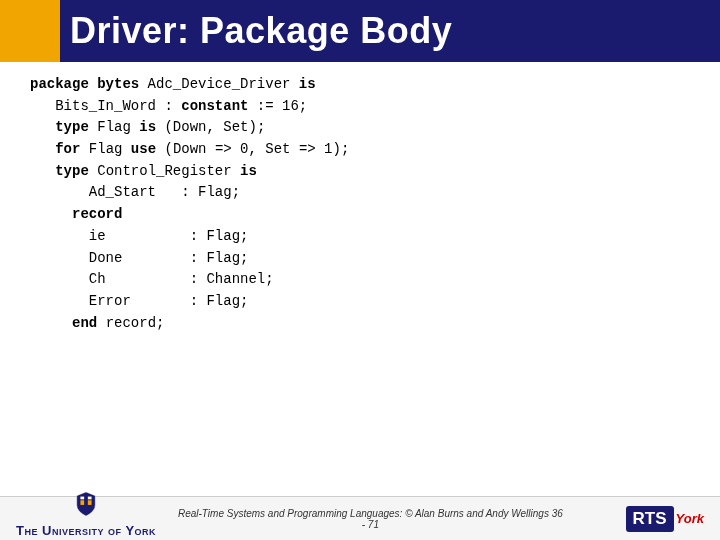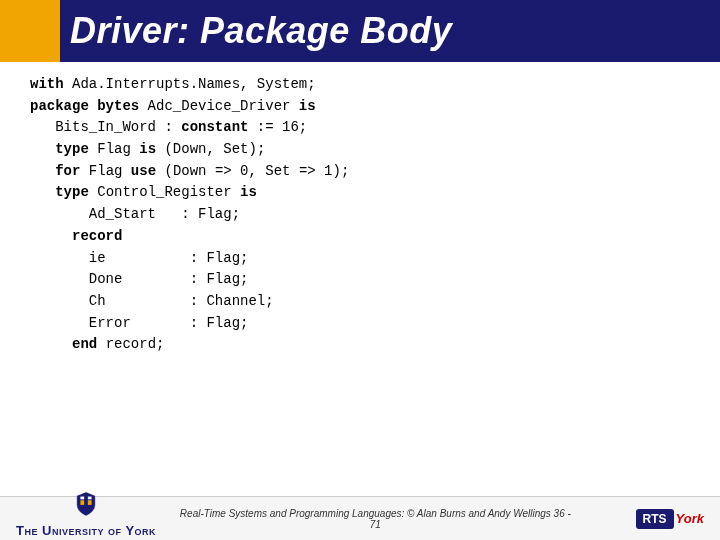--- a/index.html
+++ b/index.html
@@ -28,21 +28,20 @@
       top: 0;
       width: 60px;
       height: 100%;
       background: #f0a500;
     }
 
     .header-title {
       color: #ffffff;
       font-size: 36px;
       font-weight: bold;
-      font-style: italic;
       letter-spacing: 0.5px;
     }
 
     .content {
       padding: 12px 30px 10px 30px;
       font-family: 'Courier New', Courier, monospace;
       font-size: 14px;
       line-height: 1.55;
     }
 
@@ -99,21 +98,21 @@
 
     .footer-rts {
       display: flex;
       align-items: center;
       gap: 2px;
     }
 
     .rts-badge {
       background: #1a1a6e;
       color: white;
-      font-size: 12px;
+      font-size: 17px;
       font-weight: bold;
       padding: 3px 7px;
       border-radius: 3px;
       margin-left: 41px;
     }
 
     .rts-york {
       color: #cc0000;
       font-size: 13px;
       font-style: italic;
@@ -135,21 +134,20 @@
 </head>
 <body>
 
 <div class="header">
   <div class="header-accent"></div>
   <h1 class="header-title">Driver: Package Body</h1>
 </div>
 
 <div class="content">
 
-  <div class="code-line"><span class="kw">with</span> Ada.Interrupts.Names, System;</div>
 
 
 
   <div class="code-line"><span class="kw">package bytes</span> Adc_Device_Driver <span class="kw">is</span></div>
 
   <div class="code-line">   Bits_In_Word : <span class="kw">constant</span> := 16;</div>
 
 
   <div class="code-line">   <span class="kw">type</span> Flag <span class="kw">is</span> (Down, Set);</div>
 

